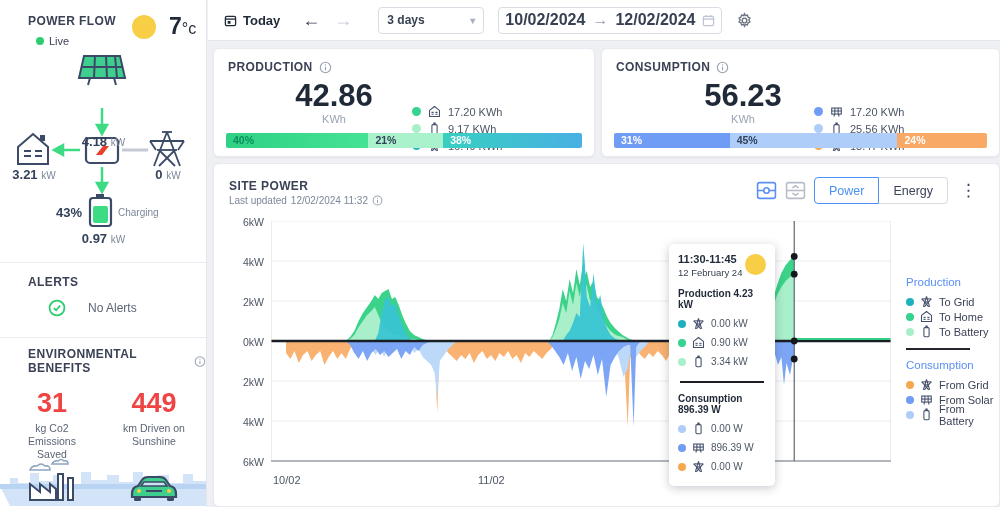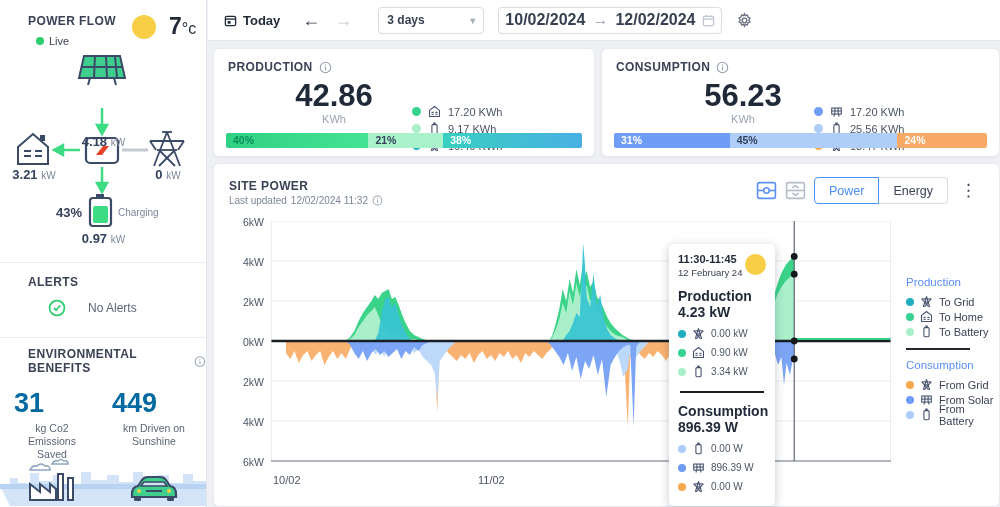--- a/index.html
+++ b/index.html
@@ -67,34 +67,34 @@
   .leg-row { display:flex; align-items:center; gap:6px; height:15px; color:#3b4256; }
   .leg-row .dot { width:8px; height:8px; }
   .leg-div { height:2px; background:#23262e; margin:9px 0 9px 0; width:64px; }
 
   
   #tooltip { position:absolute; left:455px; top:80px; width:106px; background:#fff; border-radius:5px;
     box-shadow:0 2px 10px rgba(30,40,60,.25); padding:9px 9px 10px 9px; z-index:5; }
   #tooltip .tt-time { font-size:11px; font-weight:bold; color:#1f2937; }
   #tooltip .tt-date { font-size:9.5px; color:#374151; margin-top:2px; }
   #tooltip .tt-sun { position:absolute; right:9px; top:10px; width:21px; height:21px; border-radius:50%; background:#f7ce46; }
-  #tooltip .tt-sec { font-size:14px; font-weight:bold; color:#1f2937; margin:10px 0 4px 0; }
+  #tooltip .tt-sec { font-size:10px; font-weight:bold; color:#1f2937; margin:10px 0 4px 0; }
   #tooltip .row { display:flex; align-items:center; gap:6px; height:19px; font-size:10px; color:#4b5563; }
   #tooltip .row .dot { width:8px; height:8px; }
   #tooltip .tt-div { height:2px; background:#1a1d23; margin:10px 2px 2px 2px; }
 
   .icon12 { display:inline-flex; width:13px; height:13px; color:#44506b; flex:0 0 auto; }
   .icon12 svg { width:100%; height:100%; }
   .info-ic { display:inline-flex; width:13px; height:13px; color:#9aa3b2; }
   .info-ic svg { width:100%; height:100%; }
   .icbtn { display:inline-flex; width:21px; height:19px; cursor:pointer; }
   .icbtn svg { width:100%; height:100%; }
 
   
-  .env-num { font-size:27px; font-weight:bold; color:#0369a1; text-align:left; }
+  .env-num { font-size:27px; font-weight:bold; color:#ef4444; text-align:center; }
   .env-label { font-size:10.5px; color:#5b6575; text-align:center; line-height:13px; margin-top:3px; }
 </style>
 </head>
 <body>
 
 <div id="sidebar">
 
   <div class="side-sec" style="height:263px;">
     <div class="abs" style="left:28px; top:14px;">
       <div class="sec-title">POWER FLOW</div>

